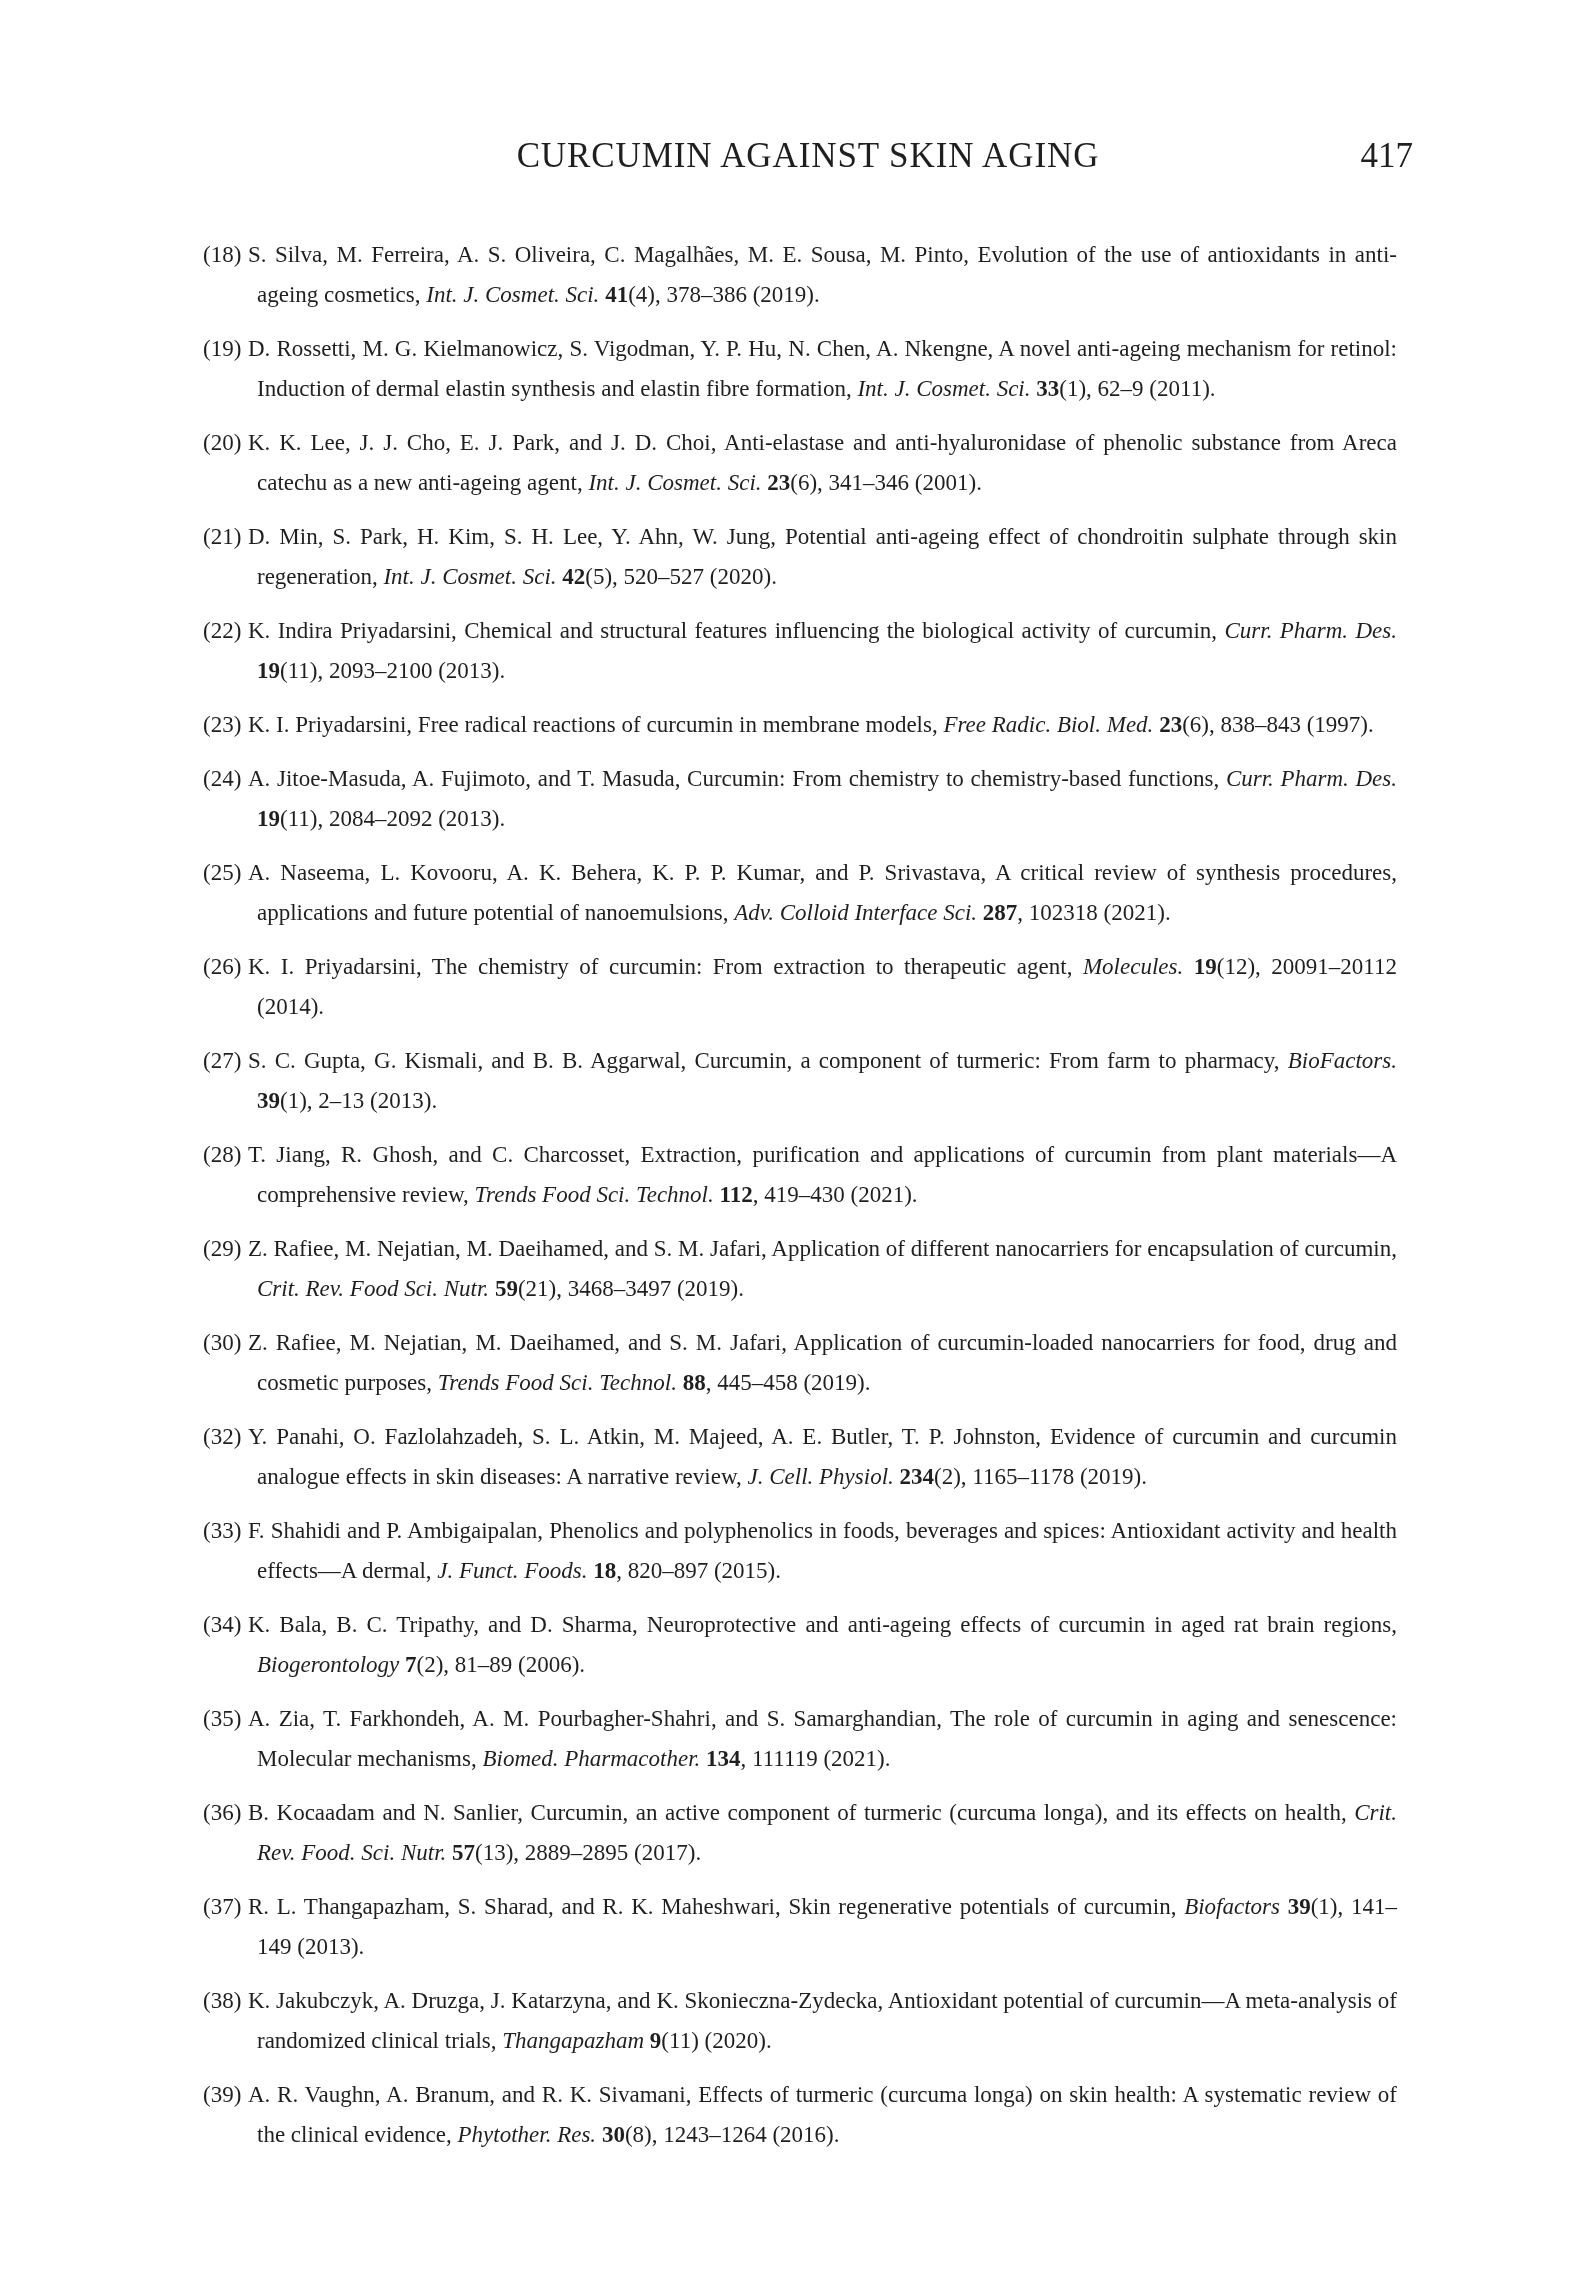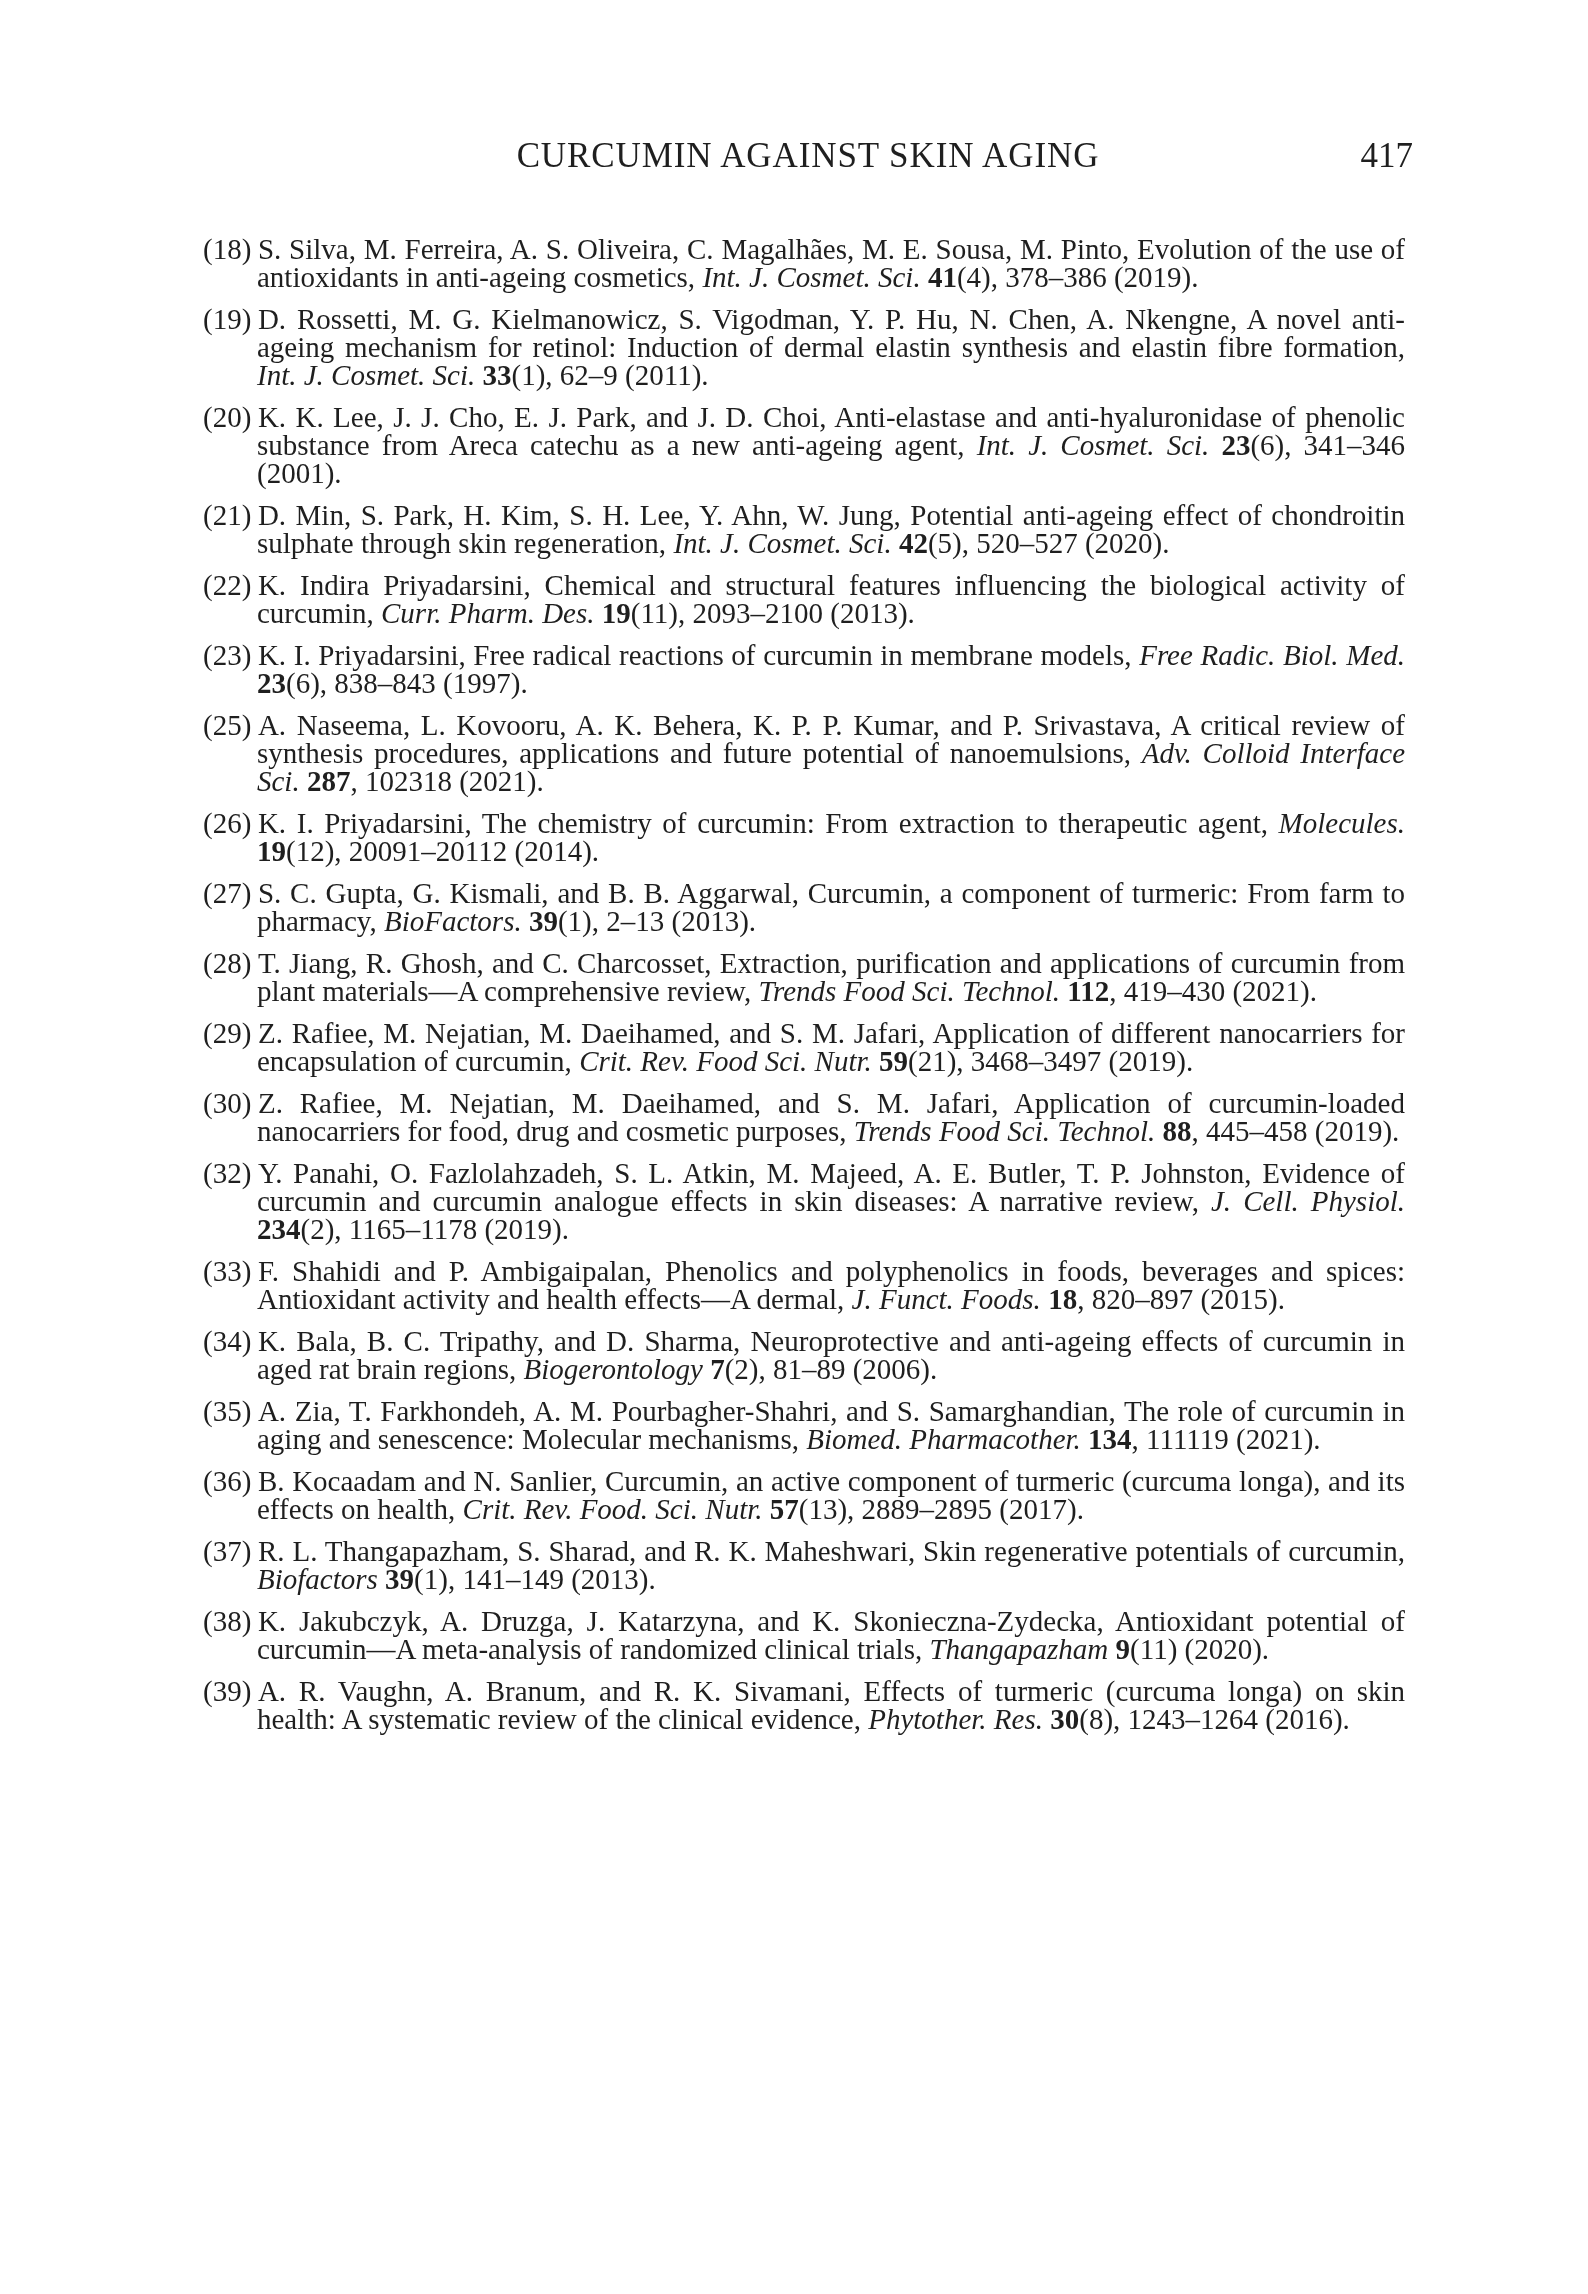--- a/index.html
+++ b/index.html
@@ -30,23 +30,23 @@
   .page-number {
     position: absolute;
     right: 0;
     top: 0;
     letter-spacing: 0;
   }
   .ref-list {
     margin-top: 60px;
   }
   .ref {
-    font-size: 29px;
-    line-height: 28px;
-    margin: 0 8px 14px 0;
+    font-size: 23px;
+    line-height: 40px;
+    margin: 0 16px 14px 0;
     text-align: justify;
     padding-left: 54px;
     text-indent: -54px;
   }
   .ref-num {
     margin-right: 6.6px;
   }
   .journal {
     font-style: italic;
   }
@@ -62,20 +62,21 @@
     <div class="running-head">CURCUMIN AGAINST SKIN AGING</div>
     <div class="page-number">417</div>
   </div>
   <div class="ref-list" id="ref-list">
       <p class="ref"><span class="ref-num">(18)</span><span class="ref-body"><span>S. Silva, M. Ferreira, A. S. Oliveira, C. Magalhães, M. E. Sousa, M. Pinto,  Evolution of the use of antioxidants in anti-ageing cosmetics, </span><span class="journal">Int. J. Cosmet. Sci.</span> <span class="vol">41</span><span>(4), 378–386 (2019).</span></span></p>
       <p class="ref"><span class="ref-num">(19)</span><span class="ref-body"><span>D. Rossetti, M. G. Kielmanowicz, S. Vigodman, Y. P. Hu, N. Chen, A. Nkengne,  A novel anti-ageing mechanism for retinol: Induction of dermal elastin synthesis and elastin fibre formation, </span><span class="journal">Int. J. Cosmet. Sci.</span> <span class="vol">33</span><span>(1), 62–9 (2011).</span></span></p>
       <p class="ref"><span class="ref-num">(20)</span><span class="ref-body"><span>K. K. Lee, J. J. Cho, E. J. Park, and J. D. Choi, Anti-elastase and anti-hyaluronidase of phenolic substance from Areca catechu as a new anti-ageing agent, </span><span class="journal">Int. J. Cosmet. Sci.</span> <span class="vol">23</span><span>(6), 341–346 (2001).</span></span></p>
       <p class="ref"><span class="ref-num">(21)</span><span class="ref-body"><span>D. Min, S. Park, H. Kim, S. H. Lee, Y. Ahn, W. Jung,  Potential anti-ageing effect of chondroitin sulphate through skin regeneration, </span><span class="journal">Int. J. Cosmet. Sci.</span> <span class="vol">42</span><span>(5), 520–527 (2020).</span></span></p>
       <p class="ref"><span class="ref-num">(22)</span><span class="ref-body"><span>K. Indira Priyadarsini, Chemical and structural features influencing the biological activity of curcumin, </span><span class="journal">Curr. Pharm. Des.</span> <span class="vol">19</span><span>(11), 2093–2100 (2013).</span></span></p>
       <p class="ref"><span class="ref-num">(23)</span><span class="ref-body"><span>K. I. Priyadarsini, Free radical reactions of curcumin in membrane models, </span><span class="journal">Free Radic. Biol. Med.</span> <span class="vol">23</span><span>(6), 838–843 (1997).</span></span></p>
+      <p class="ref"><span class="ref-num">(24)</span><span class="ref-body"><span>A. Jitoe-Masuda, A. Fujimoto, and T. Masuda, Curcumin: From chemistry to chemistry-based functions, </span><span class="journal">Curr. Pharm. Des.</span> <span class="vol">19</span><span>(11), 2084–2092 (2013).</span></span></p>
       <p class="ref"><span class="ref-num">(25)</span><span class="ref-body"><span>A. Naseema, L. Kovooru, A. K. Behera, K. P. P. Kumar, and P. Srivastava, A critical review of synthesis procedures, applications and future potential of nanoemulsions, </span><span class="journal">Adv. Colloid Interface Sci.</span> <span class="vol">287</span><span>, 102318 (2021).</span></span></p>
       <p class="ref"><span class="ref-num">(26)</span><span class="ref-body"><span>K. I. Priyadarsini, The chemistry of curcumin: From extraction to therapeutic agent, </span><span class="journal">Molecules.</span> <span class="vol">19</span><span>(12), 20091–20112 (2014).</span></span></p>
       <p class="ref"><span class="ref-num">(27)</span><span class="ref-body"><span>S. C. Gupta, G. Kismali, and B. B. Aggarwal, Curcumin, a component of turmeric: From farm to pharmacy, </span><span class="journal">BioFactors.</span> <span class="vol">39</span><span>(1), 2–13 (2013).</span></span></p>
       <p class="ref"><span class="ref-num">(28)</span><span class="ref-body"><span>T. Jiang, R. Ghosh, and C. Charcosset, Extraction, purification and applications of curcumin from plant materials—A comprehensive review, </span><span class="journal">Trends Food Sci. Technol.</span> <span class="vol">112</span><span>, 419–430 (2021).</span></span></p>
       <p class="ref"><span class="ref-num">(29)</span><span class="ref-body"><span>Z. Rafiee, M. Nejatian, M. Daeihamed, and S. M. Jafari, Application of different nanocarriers for encapsulation of curcumin, </span><span class="journal">Crit. Rev. Food Sci. Nutr.</span> <span class="vol">59</span><span>(21), 3468–3497 (2019).</span></span></p>
       <p class="ref"><span class="ref-num">(30)</span><span class="ref-body"><span>Z. Rafiee, M. Nejatian, M. Daeihamed, and S. M. Jafari, Application of curcumin-loaded nanocarriers for food, drug and cosmetic purposes, </span><span class="journal">Trends Food Sci. Technol.</span> <span class="vol">88</span><span>, 445–458 (2019).</span></span></p>
       <p class="ref"><span class="ref-num">(32)</span><span class="ref-body"><span>Y. Panahi, O. Fazlolahzadeh, S. L. Atkin, M. Majeed, A. E. Butler, T. P. Johnston,  Evidence of curcumin and curcumin analogue effects in skin diseases: A narrative review, </span><span class="journal">J. Cell. Physiol.</span> <span class="vol">234</span><span>(2), 1165–1178 (2019).</span></span></p>
       <p class="ref"><span class="ref-num">(33)</span><span class="ref-body"><span>F. Shahidi and P. Ambigaipalan, Phenolics and polyphenolics in foods, beverages and spices: Antioxidant activity and health effects—A dermal, </span><span class="journal">J. Funct. Foods.</span> <span class="vol">18</span><span>, 820–897 (2015).</span></span></p>
       <p class="ref"><span class="ref-num">(34)</span><span class="ref-body"><span>K. Bala, B. C. Tripathy, and D. Sharma, Neuroprotective and anti-ageing effects of curcumin in aged rat brain regions, </span><span class="journal">Biogerontology</span> <span class="vol">7</span><span>(2), 81–89 (2006).</span></span></p>
       <p class="ref"><span class="ref-num">(35)</span><span class="ref-body"><span>A. Zia, T. Farkhondeh, A. M. Pourbagher-Shahri, and S. Samarghandian, The role of curcumin in aging and senescence: Molecular mechanisms, </span><span class="journal">Biomed. Pharmacother.</span> <span class="vol">134</span><span>, 111119 (2021).</span></span></p>

